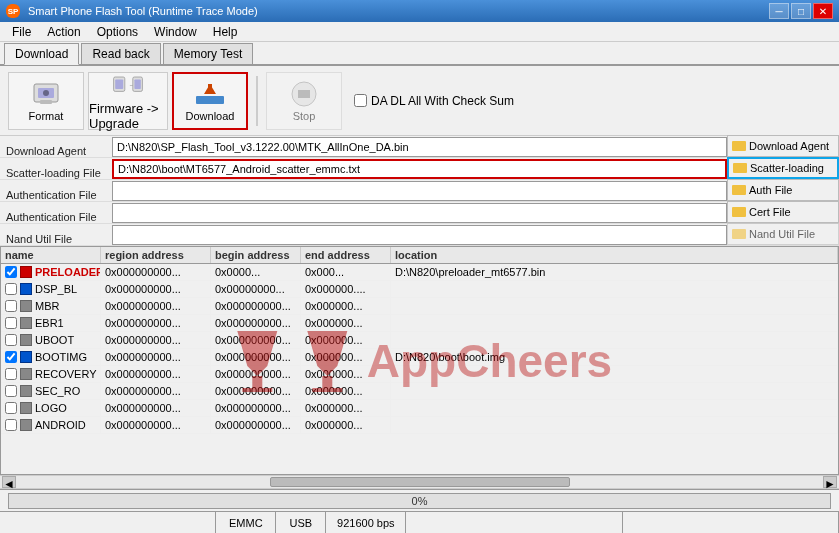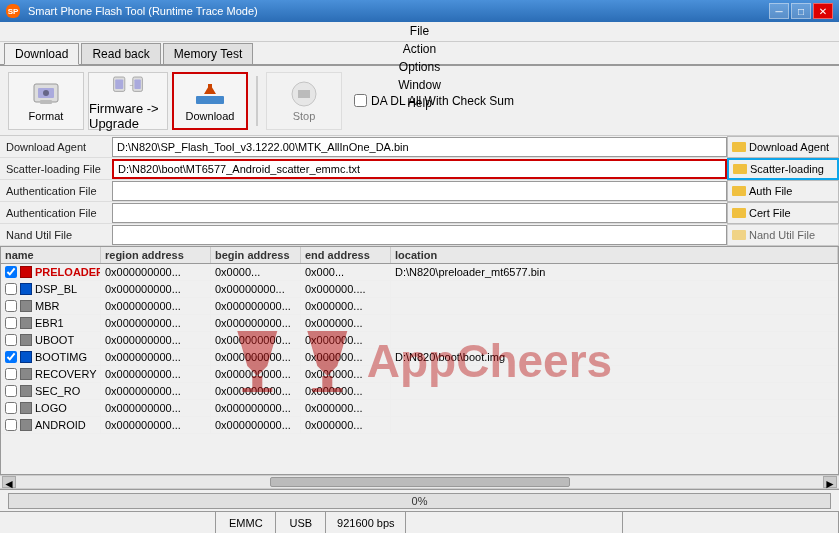--- a/index.html
+++ b/index.html
@@ -31,21 +31,20 @@
     .win-btn.close { background: #d00; }
 
     
     .menu-bar {
       background: #f0f0f0;
       height: 20px;
       display: flex;
       align-items: center;
       border-bottom: 1px solid #ccc;
       padding: 0 4px;
-      flex-direction: column;
     }
     .menu-item {
       padding: 2px 8px;
       font-size: 12px;
       cursor: pointer;
     }
 
     
     .tab-bar {
       background: #f0f0f0;
@@ -93,21 +92,21 @@
       width: 32px; height: 28px;
       display: flex; align-items: center; justify-content: center;
     }
     .toolbar-separator {
       width: 2px; height: 50px; background: #ccc; margin: 0 4px;
     }
     .da-checkbox-area {
       display: flex; align-items: center; gap: 4px; margin-left: 8px; font-size: 12px;
     }
     .field-row {
-      display: flex; align-items: center; height: 22px;
+      display: flex; align-items: flex-end; height: 22px;
       border-bottom: 1px solid #ddd;
     }
     .field-label {
       width: 112px; min-width: 112px;
       font-size: 11px; padding-left: 6px;
       color: #222;
     }
     .field-input {
       flex: 1;
       height: 20px;

